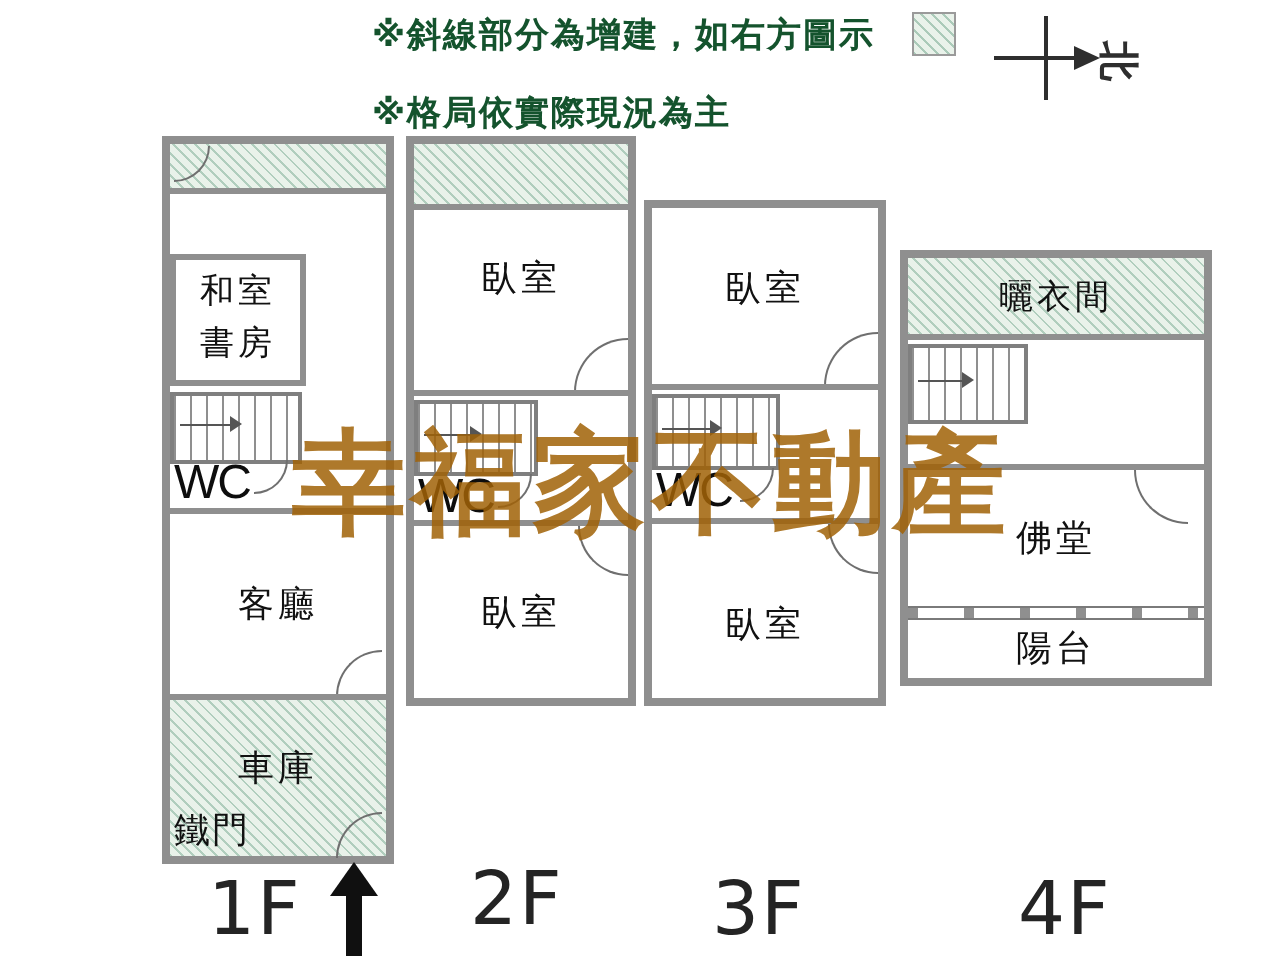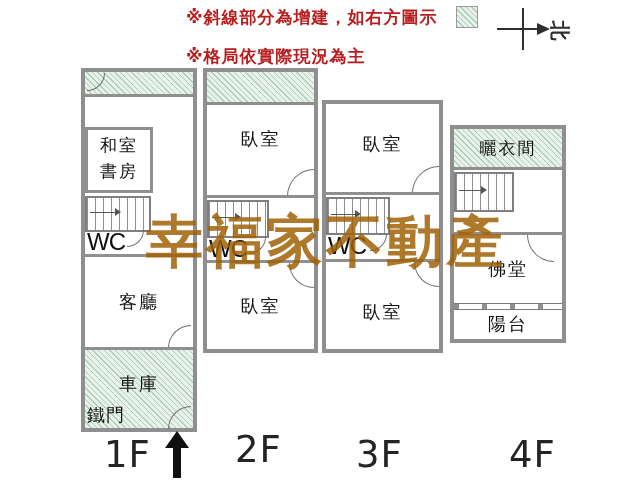--- a/index.html
+++ b/index.html
@@ -1,20 +1,20 @@
 <!DOCTYPE html>
 <html><head>
 <meta charset="utf-8">
 <style>
   html,body{margin:0;padding:0;background:#fff;}
   #canvas{position:relative;width:640px;height:480px;background:#ffffff;overflow:hidden;
           font-family:"DejaVu Sans","Liberation Sans",sans-serif;}
 
   
-  .legend-line{position:absolute;font-size:17px;font-weight:bold;color:#b91c1c;letter-spacing:1px;white-space:nowrap;}
+  .legend-line{position:absolute;font-size:17px;font-weight:bold;color:#14532d;letter-spacing:1px;white-space:nowrap;}
   .swatch{position:absolute;width:20px;height:20px;border:1px solid #9a9a9a;
           background-color:#e9f2ea;
           background-image:repeating-linear-gradient(45deg,rgba(120,170,145,.55) 0 1px,transparent 1px 4px);}
 
   
   .north{position:absolute;left:497px;top:6px;width:70px;height:48px;}
   .north .vline{position:absolute;left:25px;top:2px;width:2px;height:42px;background:#2e2e2e;}
   .north .hline{position:absolute;left:0px;top:22px;width:42px;height:2px;background:#2e2e2e;}
   .north .head{position:absolute;left:40px;top:17px;width:0;height:0;
                border-left:13px solid #2e2e2e;border-top:6px solid transparent;border-bottom:6px solid transparent;}
@@ -136,21 +136,21 @@
       <div class="stair-arrow-head" style="left:45%;"></div>
     </div>
     <div class="wc" style="left:2px;top:128px;">WC</div>
     <div class="arc arc-ctl" style="left:44px;top:130px;width:16px;height:16px;"></div>
 
     <div class="wall-h" style="top:155px;"></div>
     <div class="arc arc-ctr" style="right:0px;top:158px;width:24px;height:24px;"></div>
     <div class="rlabel" style="top:196px;">臥室</div>
   </div>
 
-  <div class="floor" style="left:450px;top:125px;width:108px;height:210px;">
+  <div class="floor" style="left:450px;top:125px;width:108px;height:210px;padding-left:40px;">
     <div class="hatch" style="top:0;height:38px;"></div>
     <div class="rlabel" style="top:8px;font-size:17px;">曬衣間</div>
     <div class="wall-h" style="top:38px;"></div>
 
     <div class="stairs" style="left:0px;top:43px;width:56px;height:36px;">
       <div class="stair-arrow-line"></div>
       <div class="stair-arrow-head" style="left:45%;"></div>
     </div>
 
     <div class="wall-h" style="top:103px;"></div>

